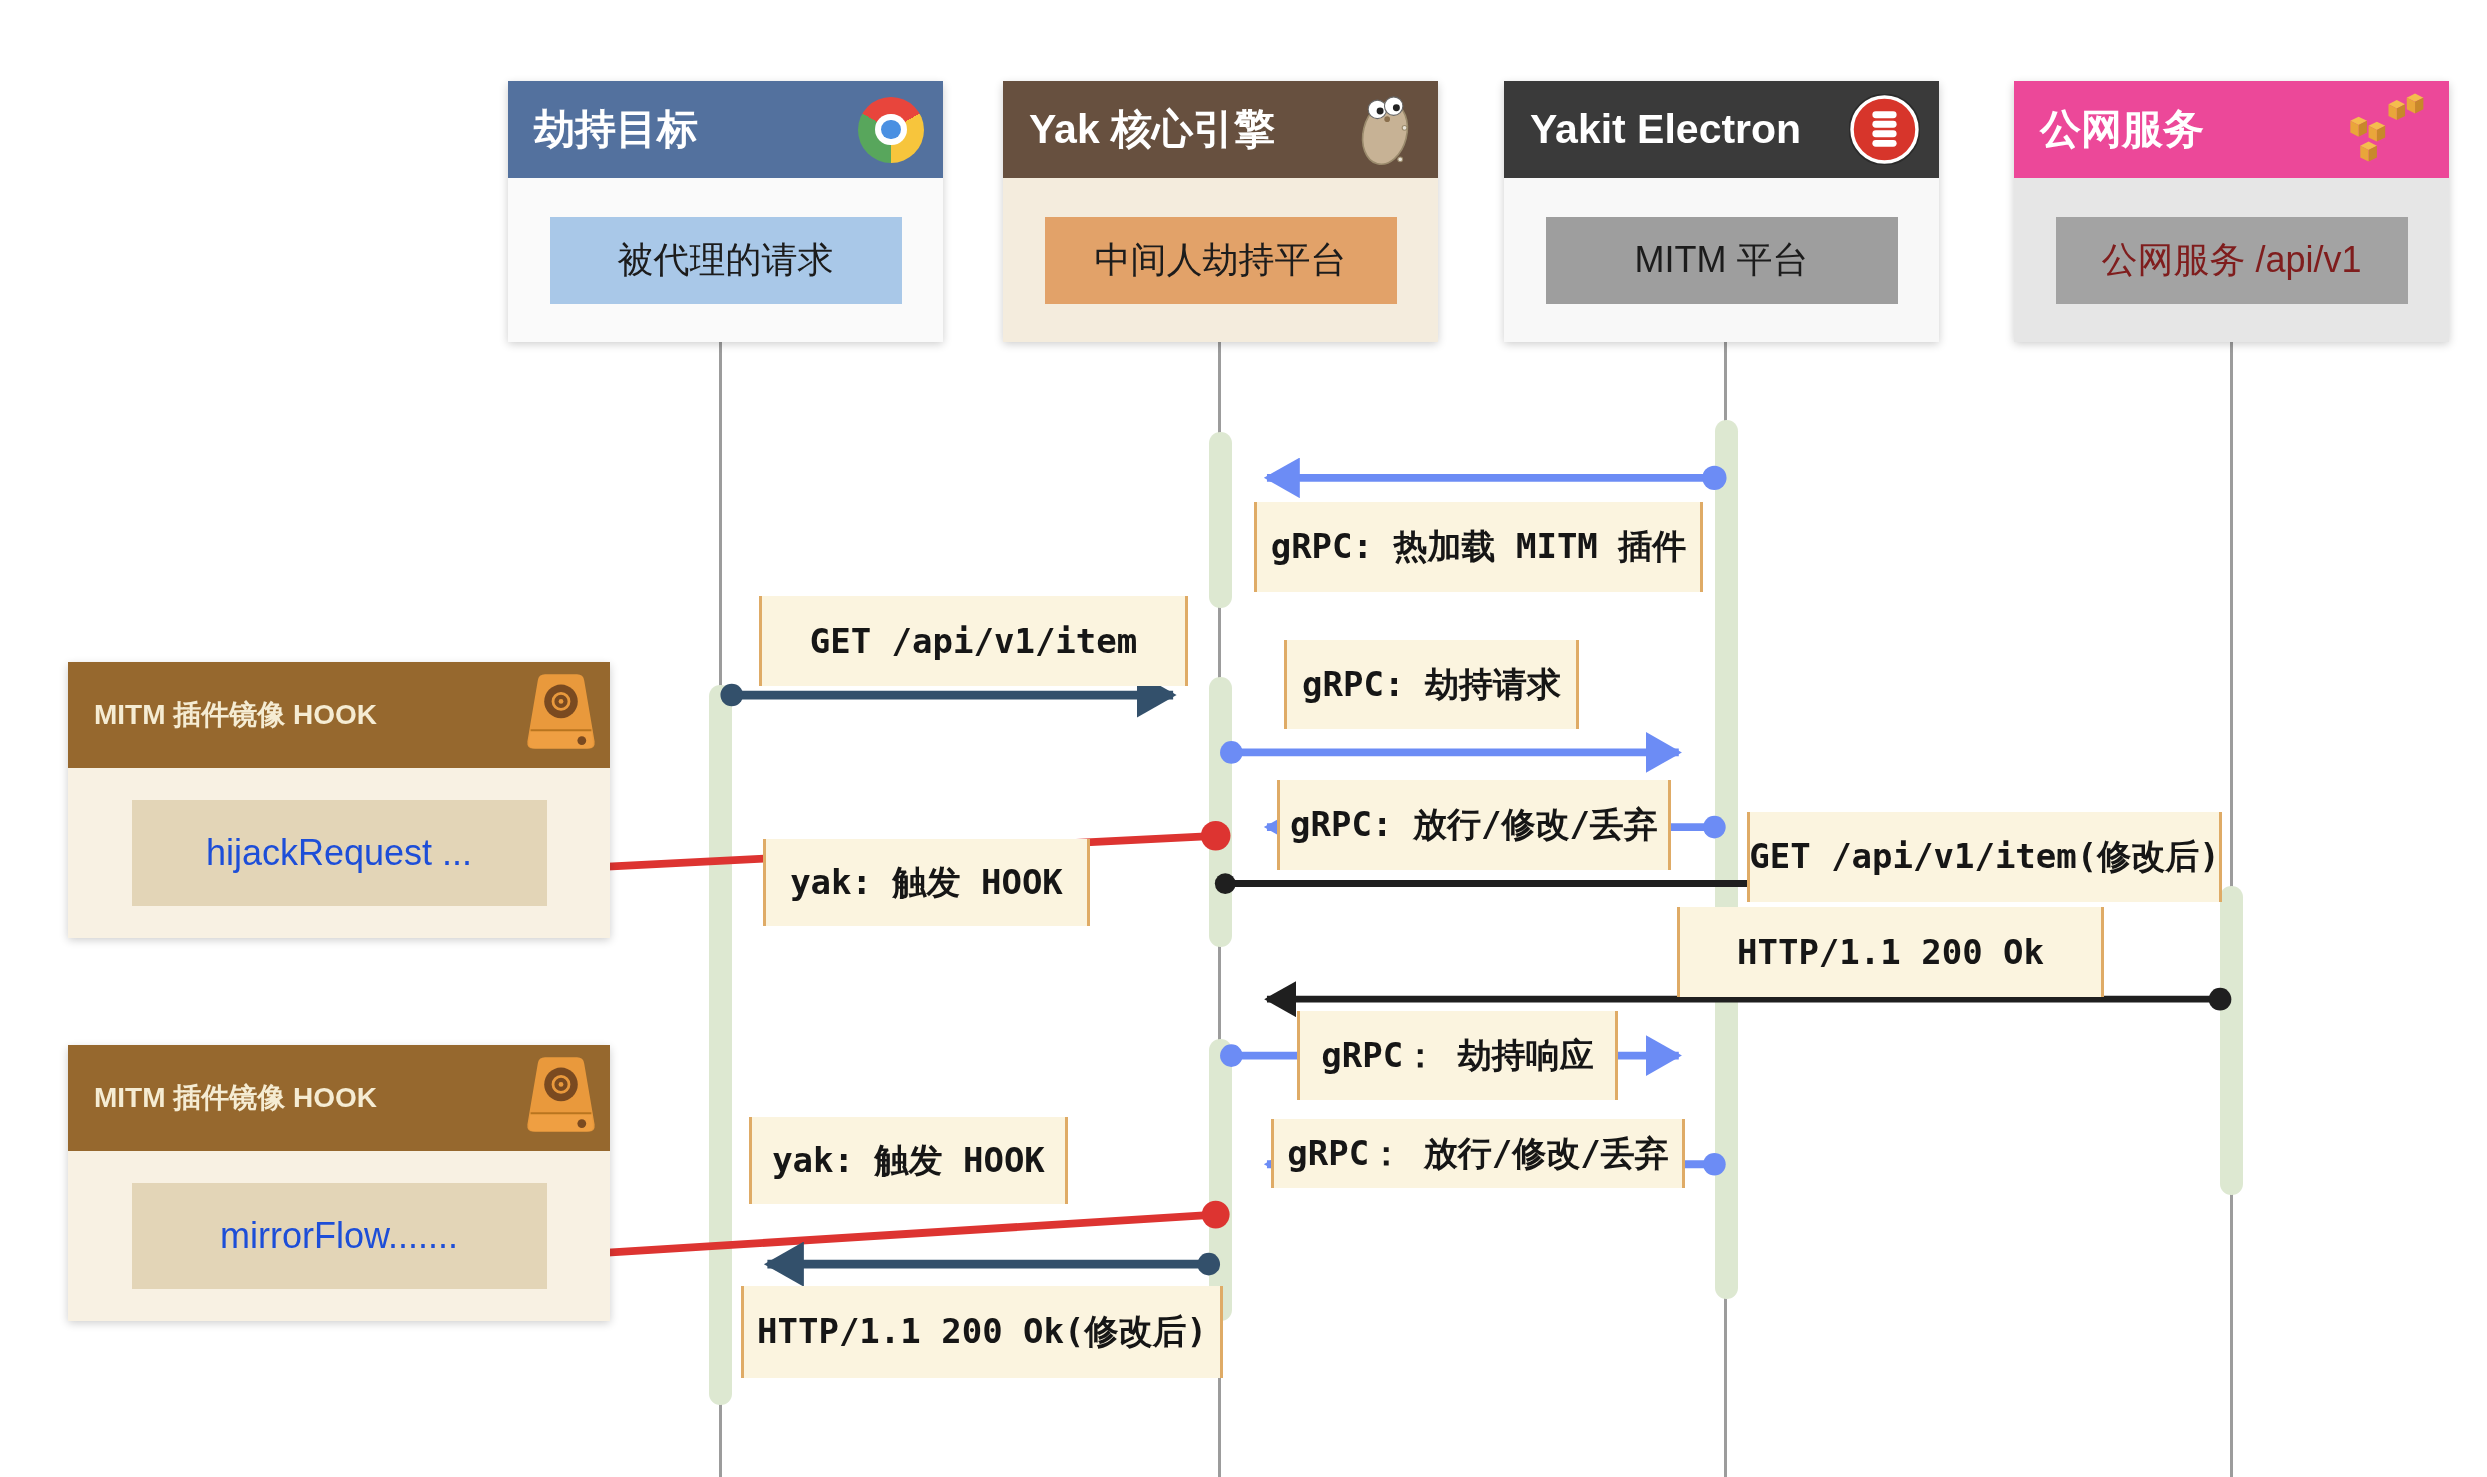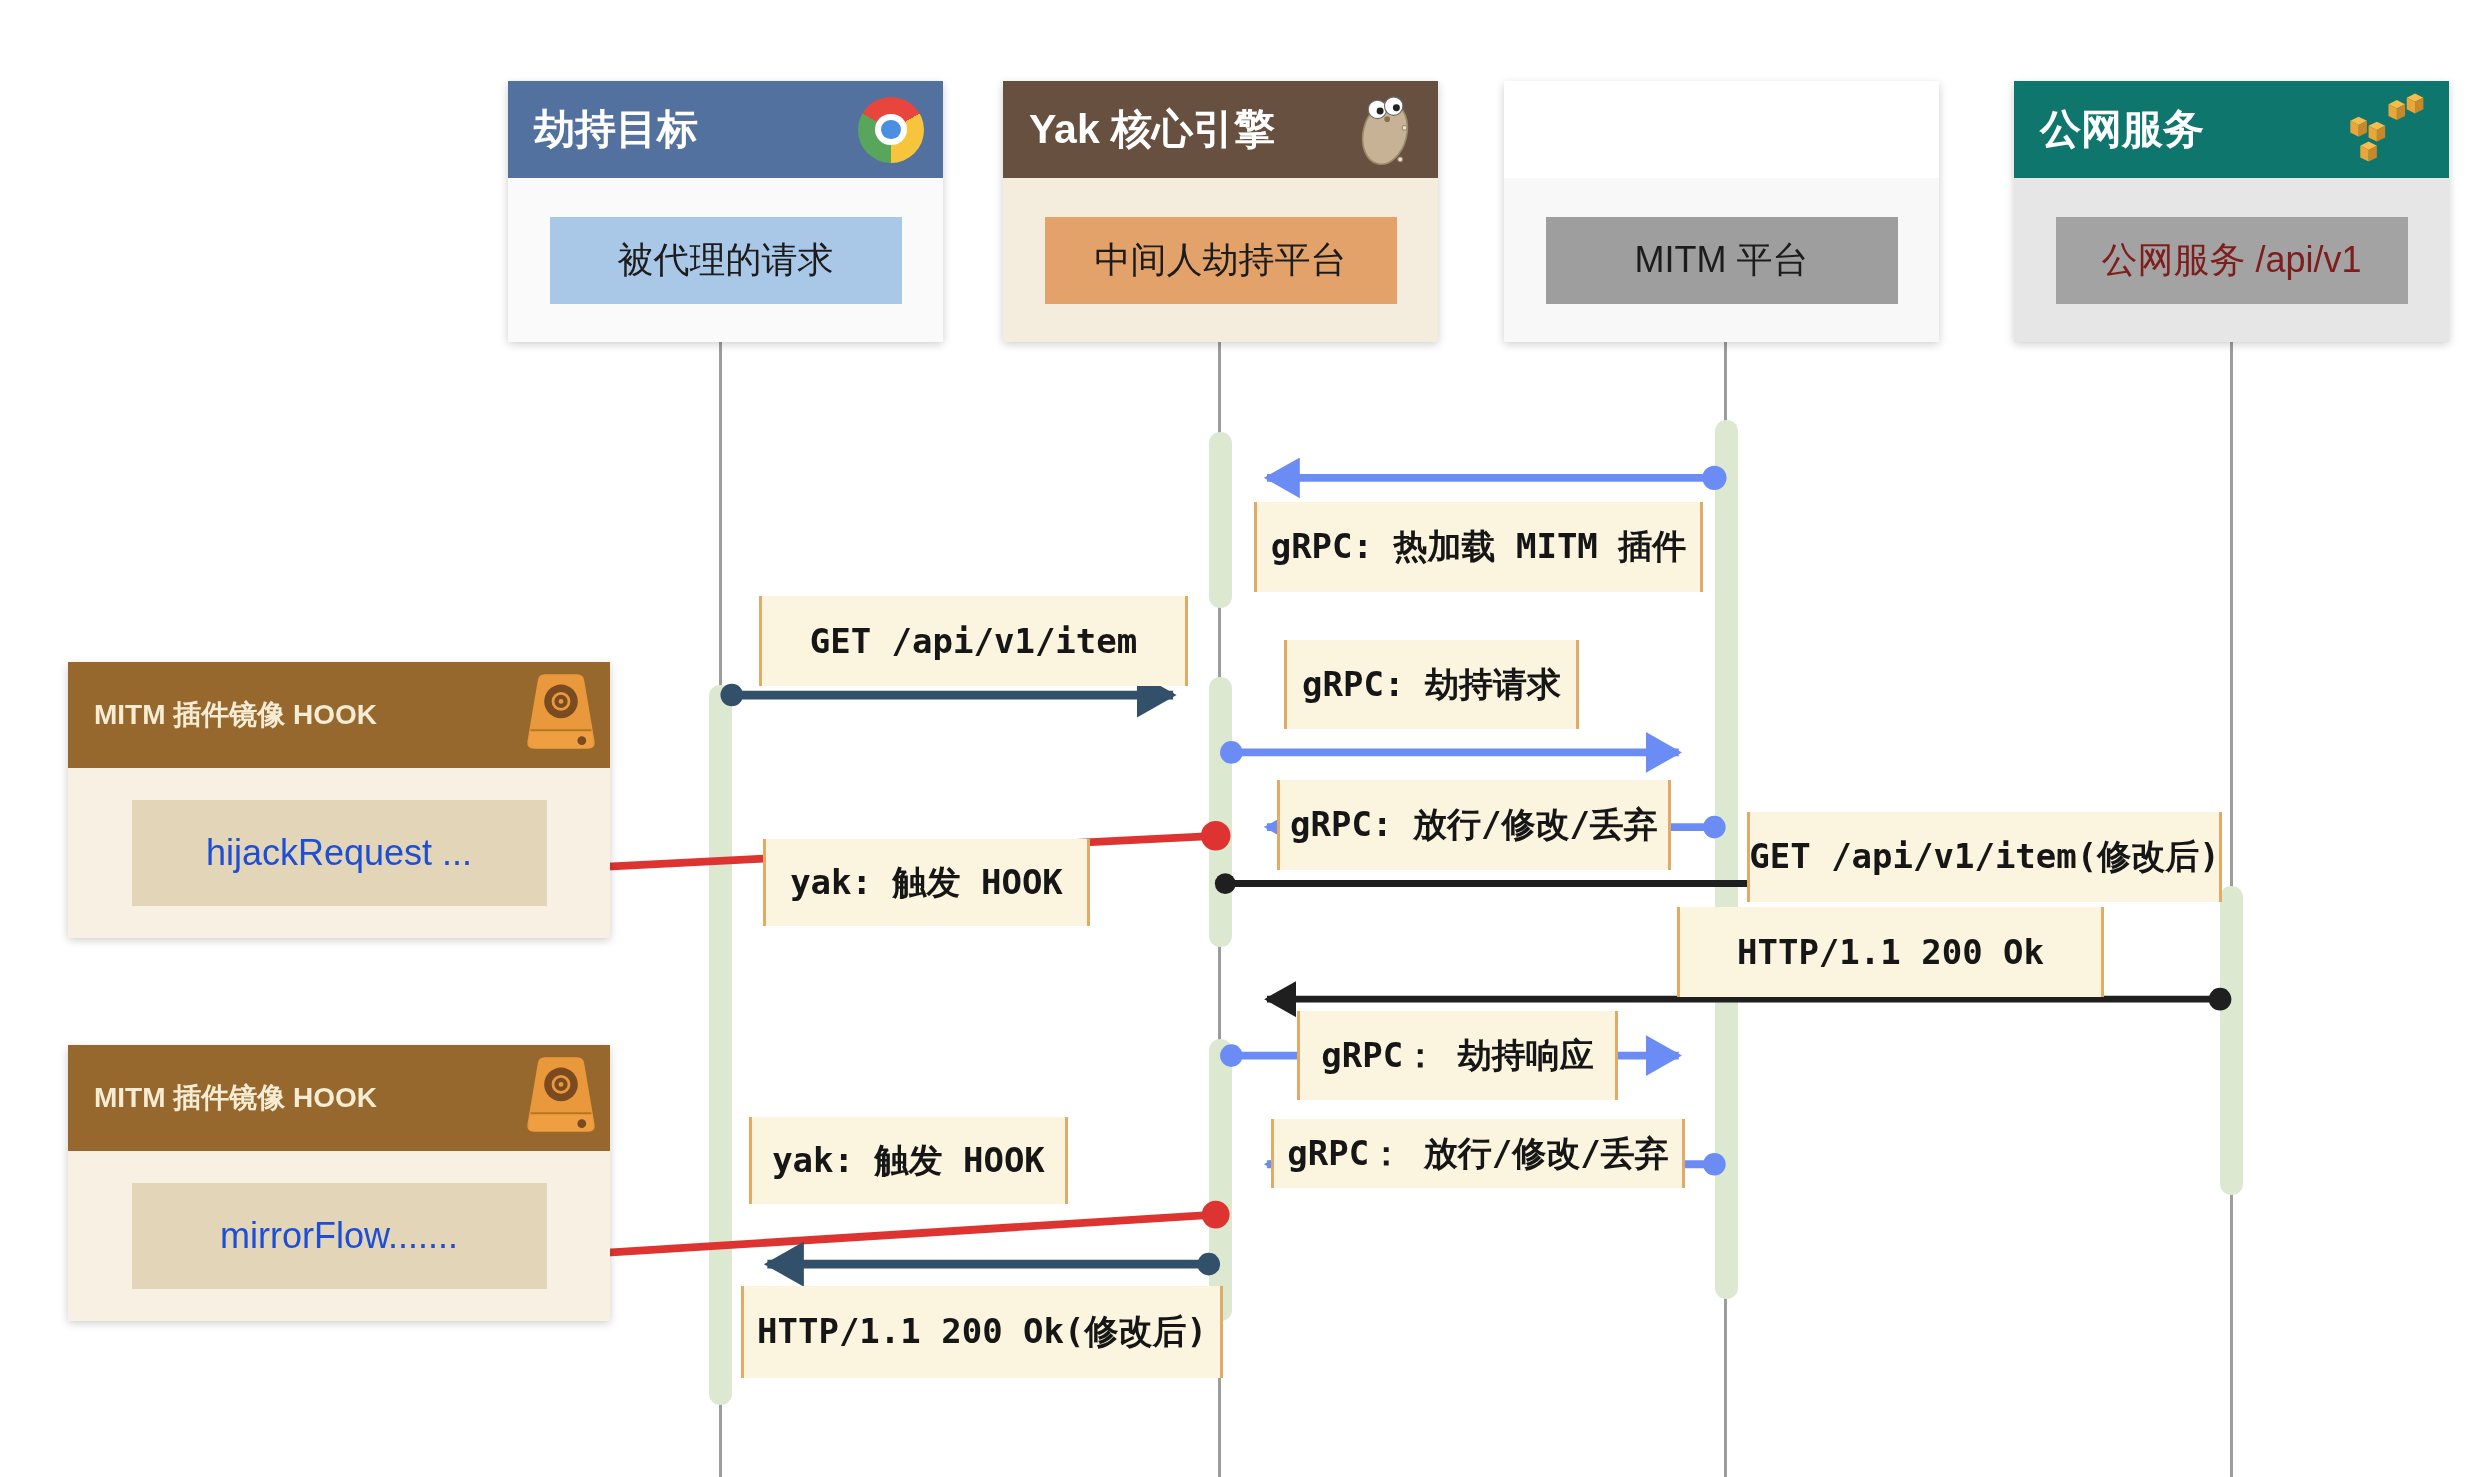--- a/index.html
+++ b/index.html
@@ -20,21 +20,21 @@
                box-shadow:0 2.6px 8.7px rgba(0,0,0,.20);}
   .participant .hdr{height:97px;display:flex;align-items:center;justify-content:space-between;
                     padding:0 19px 0 26px;color:#ffffff;font-size:41px;font-weight:bold;box-sizing:border-box;}
   .participant .body{position:absolute;top:97px;left:0;right:0;bottom:0;
                      display:flex;align-items:center;justify-content:center;}
   .ptag{width:352px;height:87px;display:flex;align-items:center;justify-content:center;
         font-size:36px;color:#1c1c1c;}
   .p1 .hdr{background:#53719e;} .p1 .body{background:#fafafa;} .p1 .ptag{background:#a9c8e8;}
   .p2 .hdr{background:#67503f;} .p2 .body{background:#f4ecdd;} .p2 .ptag{background:#e2a269;}
   .p3 .hdr{background:#3a3a3a;} .p3 .body{background:#f8f8f8;} .p3 .ptag{background:#9e9e9e;}
-  .p4 .hdr{background:#0f766e;} .p4 .body{background:#e6e6e6;} .p4 .ptag{background:#a3a3a3;color:#7f1d1d;}
+  .p4 .hdr{background:#ec4899;} .p4 .body{background:#e6e6e6;} .p4 .ptag{background:#a3a3a3;color:#7f1d1d;}
   
   .hook{position:absolute;left:68px;width:542px;height:276px;background:#f8f1e3;
         box-shadow:0 2.6px 8.7px rgba(0,0,0,.20);}
   .hook .hdr{height:106px;background:#96682e;color:#f5ecd3;font-size:28px;font-weight:bold;
              display:flex;align-items:center;justify-content:space-between;
              padding:0 8.7px 0 26px;box-sizing:border-box;}
   .hook .body{position:absolute;top:106px;left:0;right:0;bottom:0;
               display:flex;align-items:center;justify-content:center;}
   .htag{width:415px;height:106px;background:#e3d5b7;color:#1d4ed8;font-size:36px;
         display:flex;align-items:center;justify-content:center;}
@@ -172,20 +172,33 @@
           <circle cx="44" cy="62" r="2.2" fill="#e8e2d6" stroke="#9a8a6c" stroke-width="1"></circle>
         </svg>
       </span>
     </div>
     <div class="body">
         <div class="ptag">中间人劫持平台</div>
       </div>
   </div>
 
   <div class="participant p3" style="left:1504px;">
+    <div class="hdr">
+      <span>Yakit Electron</span>
+      <span class="icon">
+        <svg width="71" height="71" viewBox="0 0 82 82">
+          <circle cx="41" cy="41" r="38" fill="#d7352b" stroke="#ffffff" stroke-width="5"></circle>
+          <circle cx="41" cy="41" r="40.5" fill="none" stroke="#2b2b2b" stroke-width="2"></circle>
+          <rect x="27" y="20" width="28" height="8" rx="4" fill="#ffffff"></rect>
+          <rect x="27" y="31" width="28" height="8" rx="4" fill="#ffffff"></rect>
+          <rect x="27" y="42" width="28" height="8" rx="4" fill="#ffffff"></rect>
+          <rect x="27" y="53" width="28" height="8" rx="4" fill="#ffffff"></rect>
+        </svg>
+      </span>
+    </div>
     <div class="body">
         <div class="ptag">MITM 平台</div>
       </div>
   </div>
 
   <div class="participant p4" style="left:2014px;">
     <div class="hdr">
       <span>公网服务</span>
       <span class="icon">
         <svg width="83" height="80" viewBox="0 0 100 96">

